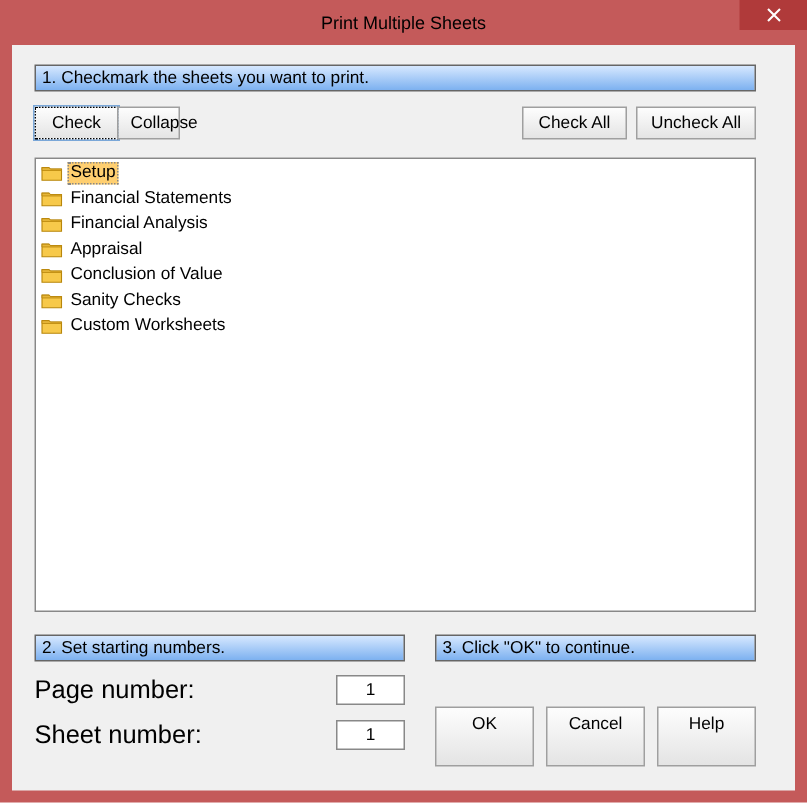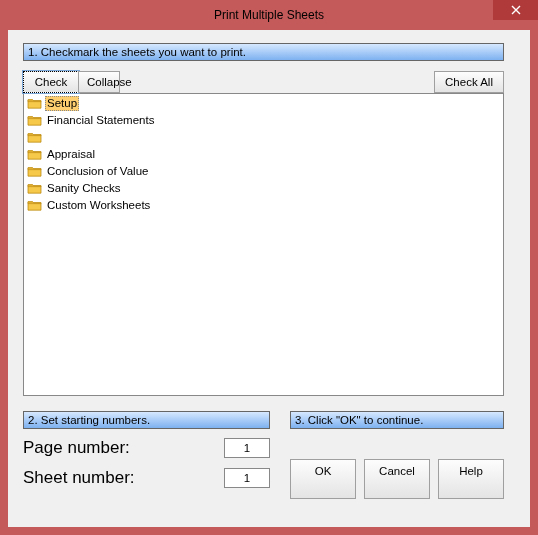--- a/index.html
+++ b/index.html
@@ -16,21 +16,21 @@
 
 .toolbar1 { margin-top: 10px; display: flex; gap: 0; }
 .spacer { flex: 1; }
 .btn { height: 22px; background: linear-gradient(#fdfdfd, #e4e4e4); border: 1px solid #9f9f9f; font-size: 11.5px; padding: 0 8px; cursor: pointer; line-height: 20px; display: inline-block; text-align: center; }
 .btn.focus { border: 1px dotted #000; outline: 1px solid #7aa7d8; }
 .btn-expand { width: 56px; }
 .btn-collapse { width: 42px; margin-left: -1px; }
 .btn-checkall { width: 70px; }
 .btn-uncheckall { width: 80px; margin-left: 6px; }
 
-.treebox { margin-top: 0; border: 1px solid #888; background: #fff; height: 303px; overflow: auto; padding: 1px 0px; }
+.treebox { margin-top: 12px; border: 1px solid #888; background: #fff; height: 303px; overflow: auto; padding: 1px 0px; }
 .tree-item { display: flex; align-items: center; height: 17px; font-size: 11.5px; padding-left: 3px; cursor: pointer; }
 .tree-item .label { margin-left: 3px; line-height: 15px; padding: 0 2px; }
 .tree-item.selected .label { background: #ffcf70; border: 1px dotted #888; padding: 0 1px; line-height: 13px; }
 .folder-icon { width: 15px; height: 13px; flex-shrink: 0; }
 
 .bottom { display: flex; gap: 20px; margin-top: 15px; }
 .col-left { width: 248px; }
 .col-right { flex: 1; }
 
 .numrow { display: flex; align-items: center; margin-top: 8px; height: 22px; }
@@ -55,20 +55,21 @@
 
 <div class="content">
 
   <div class="section-header">1.  Checkmark the sheets you want to print.</div>
 
   <div class="toolbar1">
     <span class="btn btn-expand focus">Check</span>
     <span class="btn btn-collapse">Collapse</span>
     <span class="spacer"></span>
     <span class="btn btn-checkall">Check All</span>
+    <span class="btn btn-uncheckall">Uncheck All</span>
   </div>
 
   <div class="treebox" id="treebox">
       <div class="tree-item selected">
         <span style="display: inline-flex;">
           <svg class="folder-icon" viewBox="0 0 16 14">
 <path d="M1 3 L1 12 L15 12 L15 4 L7 4 L6 3 Z" fill="#f7c94a" stroke="#b8860b" stroke-width="0.8"></path>
 <path d="M1 3 L6 3 L7 4 L15 4 L15 5 L1 5 Z" fill="#e6b63a" stroke="#b8860b" stroke-width="0.6"></path>
 </svg>
         </span>
@@ -83,20 +84,21 @@
         </span>
         <span class="label">Financial Statements</span>
       </div>
       <div class="tree-item">
         <span style="display: inline-flex;">
           <svg class="folder-icon" viewBox="0 0 16 14">
 <path d="M1 3 L1 12 L15 12 L15 4 L7 4 L6 3 Z" fill="#f7c94a" stroke="#b8860b" stroke-width="0.8"></path>
 <path d="M1 3 L6 3 L7 4 L15 4 L15 5 L1 5 Z" fill="#e6b63a" stroke="#b8860b" stroke-width="0.6"></path>
 </svg>
         </span>
+        <span class="label">Financial Analysis</span>
       </div>
       <div class="tree-item">
         <span style="display: inline-flex;">
           <svg class="folder-icon" viewBox="0 0 16 14">
 <path d="M1 3 L1 12 L15 12 L15 4 L7 4 L6 3 Z" fill="#f7c94a" stroke="#b8860b" stroke-width="0.8"></path>
 <path d="M1 3 L6 3 L7 4 L15 4 L15 5 L1 5 Z" fill="#e6b63a" stroke="#b8860b" stroke-width="0.6"></path>
 </svg>
         </span>
         <span class="label">Appraisal</span>
       </div>

